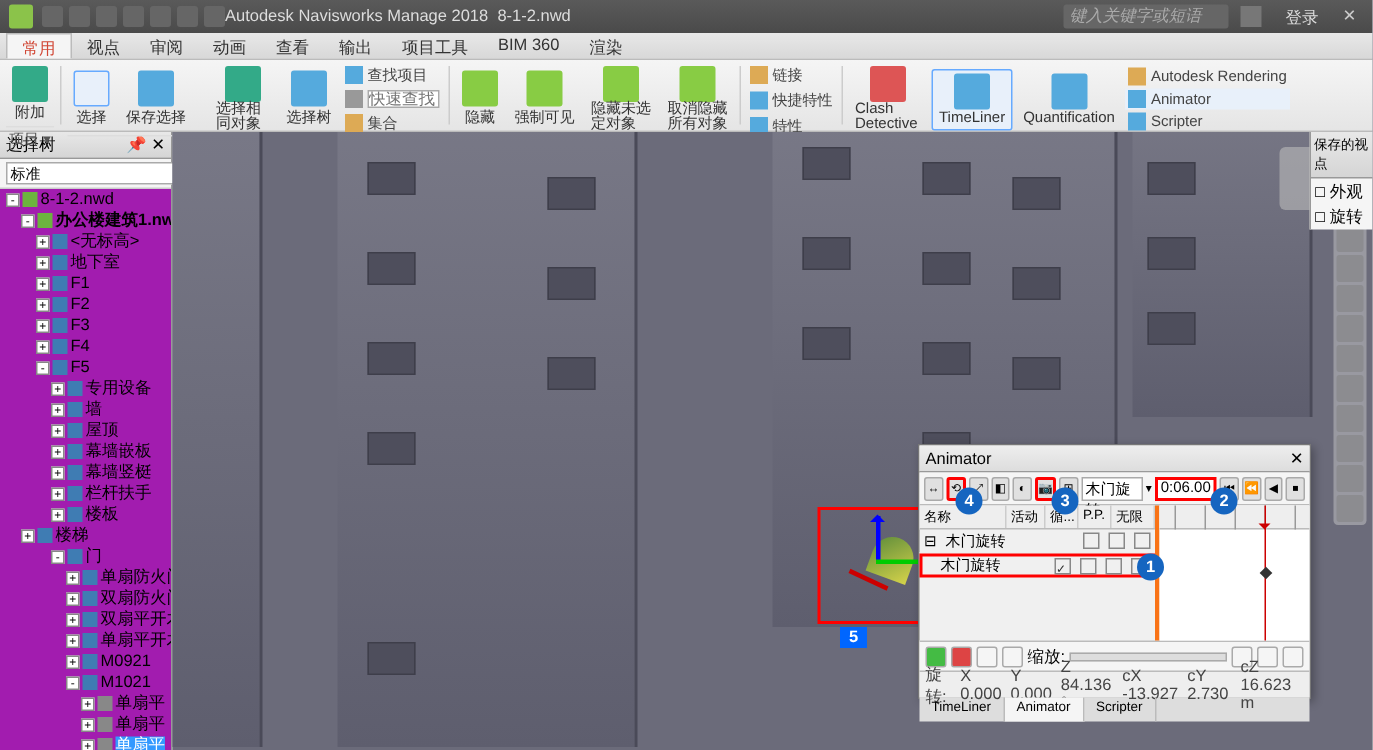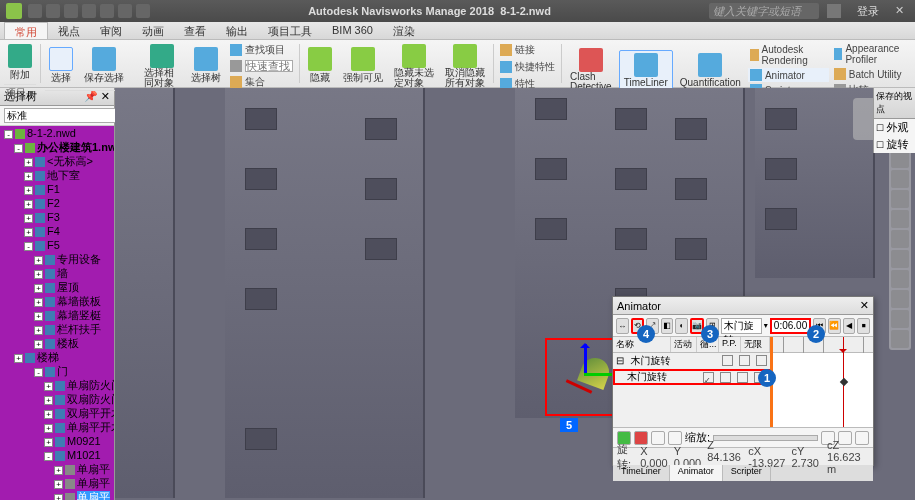--- a/index.html
+++ b/index.html
@@ -2,21 +2,21 @@
 <html><head>
 <meta charset="utf-8">
 <style>
 * { margin: 0; padding: 0; box-sizing: border-box; font-family: "Microsoft YaHei", Arial, sans-serif; font-size: 11px; }
 body { width: 915px; height: 500px; background: #f0f0f0; overflow: hidden; position: relative; }
 
 .titlebar { height: 22px; background: linear-gradient(#5a5a5a,#4a4a4a); color: #ddd; display: flex; align-items: center; padding: 0 6px; }
 .titlebar .logo { width: 16px; height: 16px; background: #8bc34a; border-radius: 2px; margin-right: 6px; }
 .titlebar .qat { display: flex; gap: 4px; }
 .titlebar .qat div { width: 14px; height: 14px; background: #666; border-radius: 2px; }
-.titlebar .title { flex: 1; text-align: center; font-size: 11px; font-weight: bold; }
+.titlebar .title { flex: 1; font-size: 11px; }
 .titlebar .search { width: 110px; height: 16px; background: #666; border-radius: 2px; margin-right: 8px; padding: 0 4px; color: #aaa; font-style: italic; line-height: 16px; }
 .titlebar .user { display: flex; gap: 16px; align-items: center; }
 .titlebar .user div { width: 14px; height: 14px; }
 
 .tabs { height: 18px; background: linear-gradient(#e8e8e8,#d8d8d8); display: flex; padding-left: 4px; border-bottom: 1px solid #bbb; }
 .tabs .tab { padding: 2px 10px; color: #333; cursor: pointer; }
 .tabs .tab.active { background: #f5f5f5; border: 1px solid #bbb; border-bottom: none; color: #d14836; }
 
 .ribbon { height: 48px; background: linear-gradient(#f5f5f5,#e5e5e5); display: flex; position: relative; border-bottom: 1px solid #bbb; }
 .ribbon .sep { width: 1px; background: #ccc; margin: 4px 0; }
@@ -241,34 +241,20 @@
           </div>
         <div class="row" style="background:#e8f0fa;">
             <div class="ic" style="background:#5ad;"></div>
             <div class="txt">Animator</div>
           </div>
         <div class="row">
             <div class="ic" style="background:#5ad;"></div>
             <div class="txt">Scripter</div>
           </div>
       </div>
-      <div class="rsmall">
-        <div class="row">
-            <div class="ic" style="background:#5ad;"></div>
-            <div class="txt">Appearance Profiler</div>
-          </div>
-        <div class="row">
-            <div class="ic" style="background:#da5;"></div>
-            <div class="txt">Batch Utility</div>
-          </div>
-        <div class="row">
-            <div class="ic" style="background:#999;"></div>
-            <div class="txt">比较</div>
-          </div>
-      </div>
     </div>
     <div class="label">工具</div>
   </div>
 </div>
 
 <div class="main">
   <div class="sidebar">
     <div class="sidehead">
       <span>选择树</span>
       <span>📌 ✕</span>

